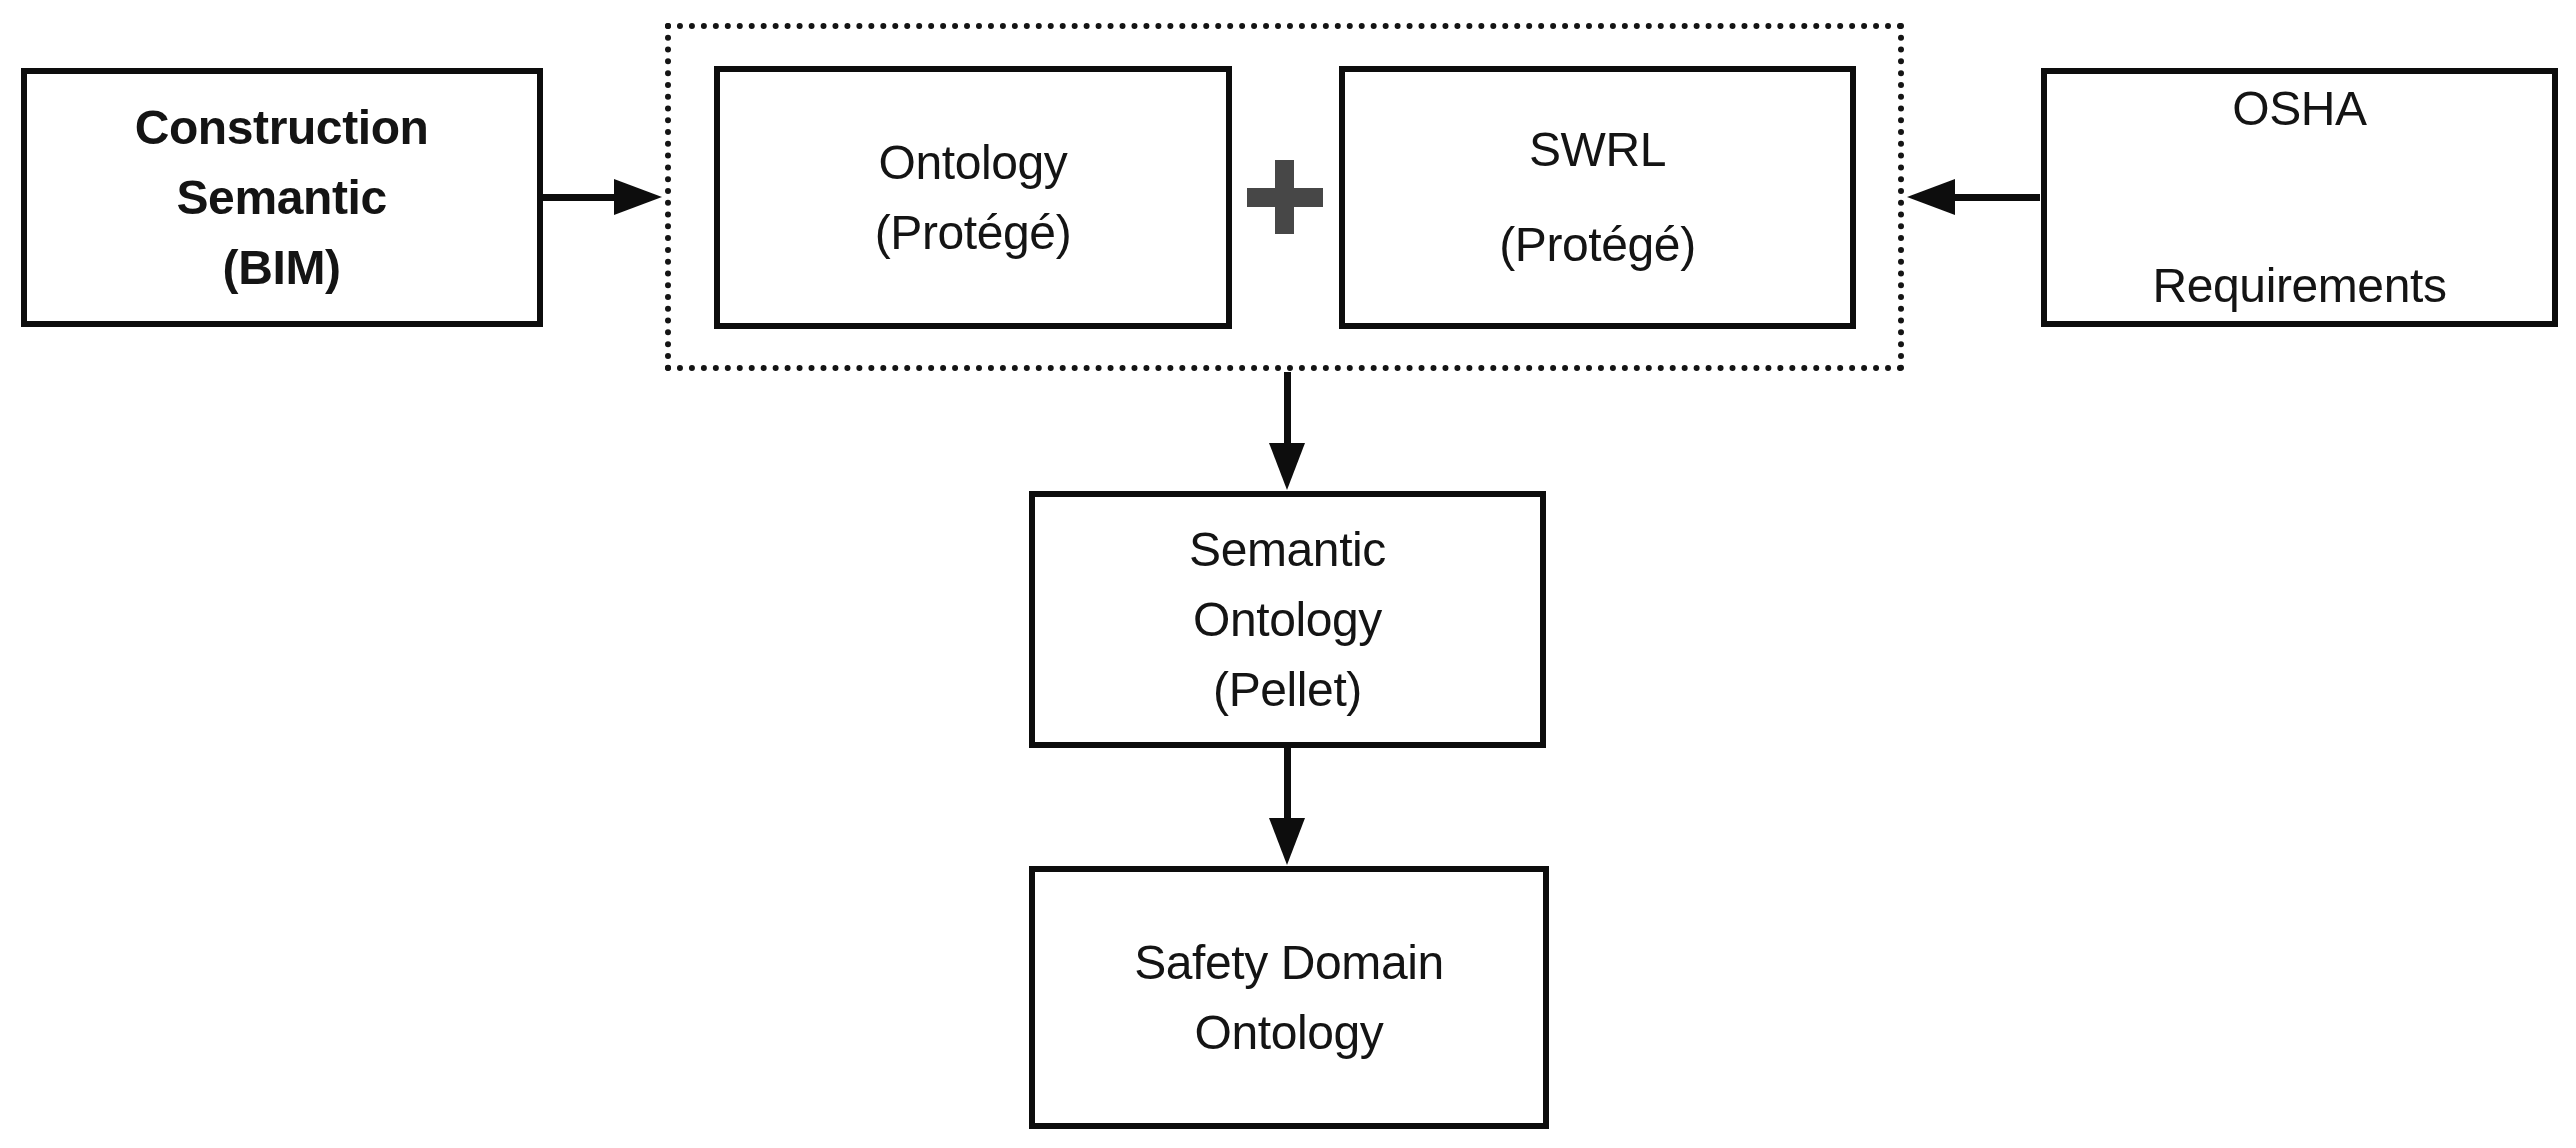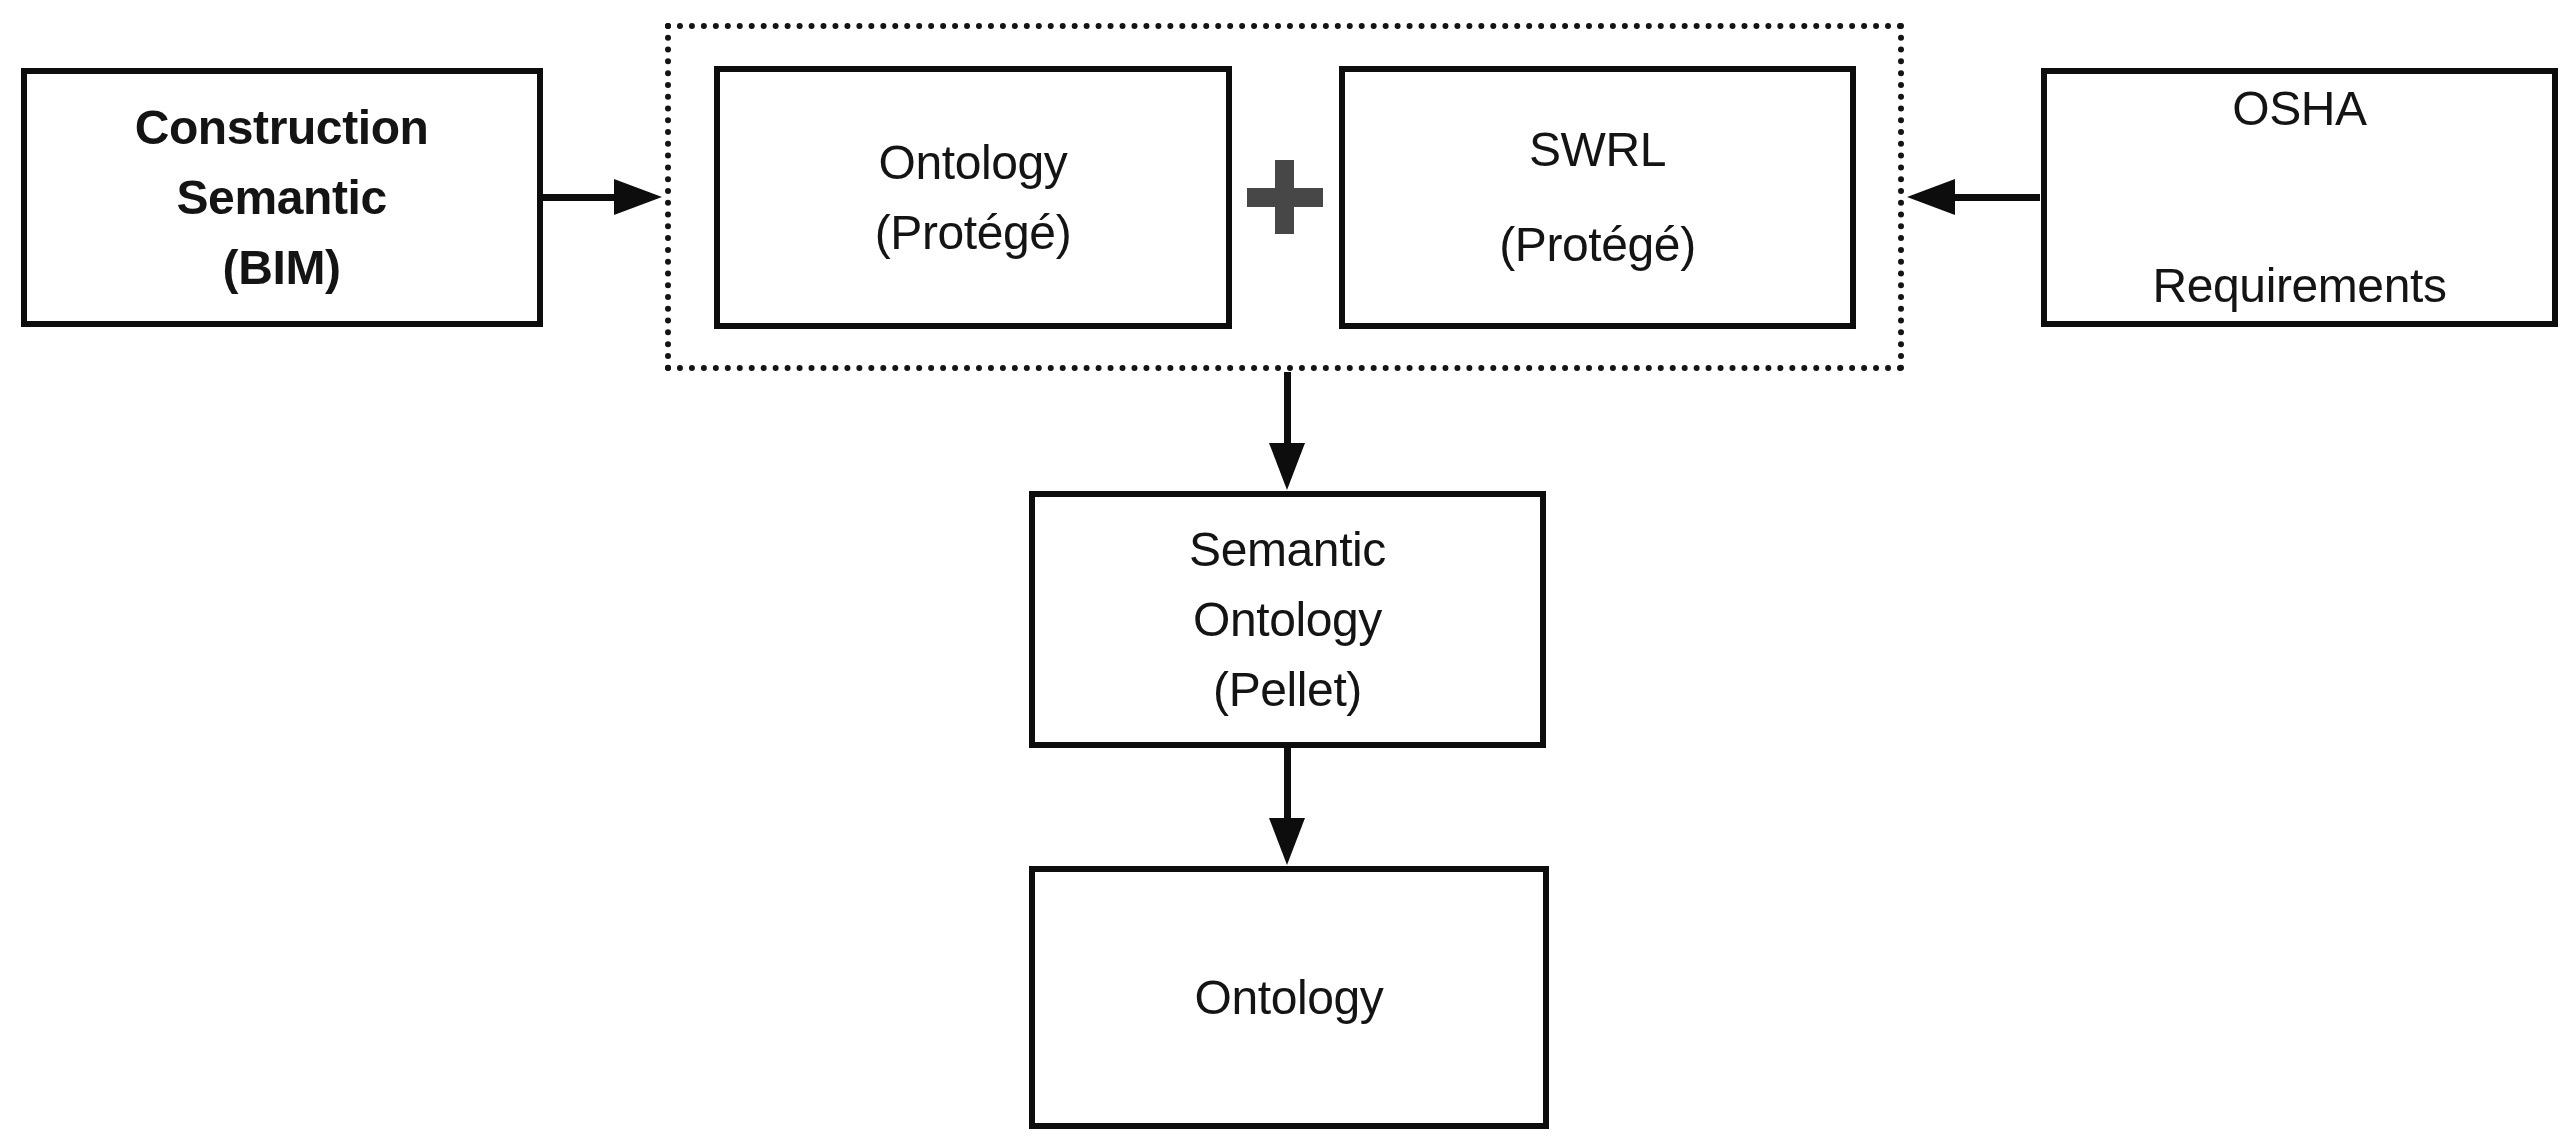--- a/index.html
+++ b/index.html
@@ -141,20 +141,21 @@
     <span class="line">Requirements</span>
   </div>
 
   <div class="box" id="box-reasoner">
     <span class="line">Semantic</span>
     <span class="line">Ontology</span>
     <span class="line">(Pellet)</span>
   </div>
 
   <div class="box" id="box-safety">
+    <span class="line">Safety Domain</span>
     <span class="line">Ontology</span>
   </div>
 
   <div>
     <div class="shaft-h" style="left:541px; top:194px; width:77px;"></div>
     <div class="head-right" style="left:614px; top:179px;"></div>
   </div>
 
   <div>
     <div class="shaft-h" style="left:1951px; top:194px; width:89px;"></div>

